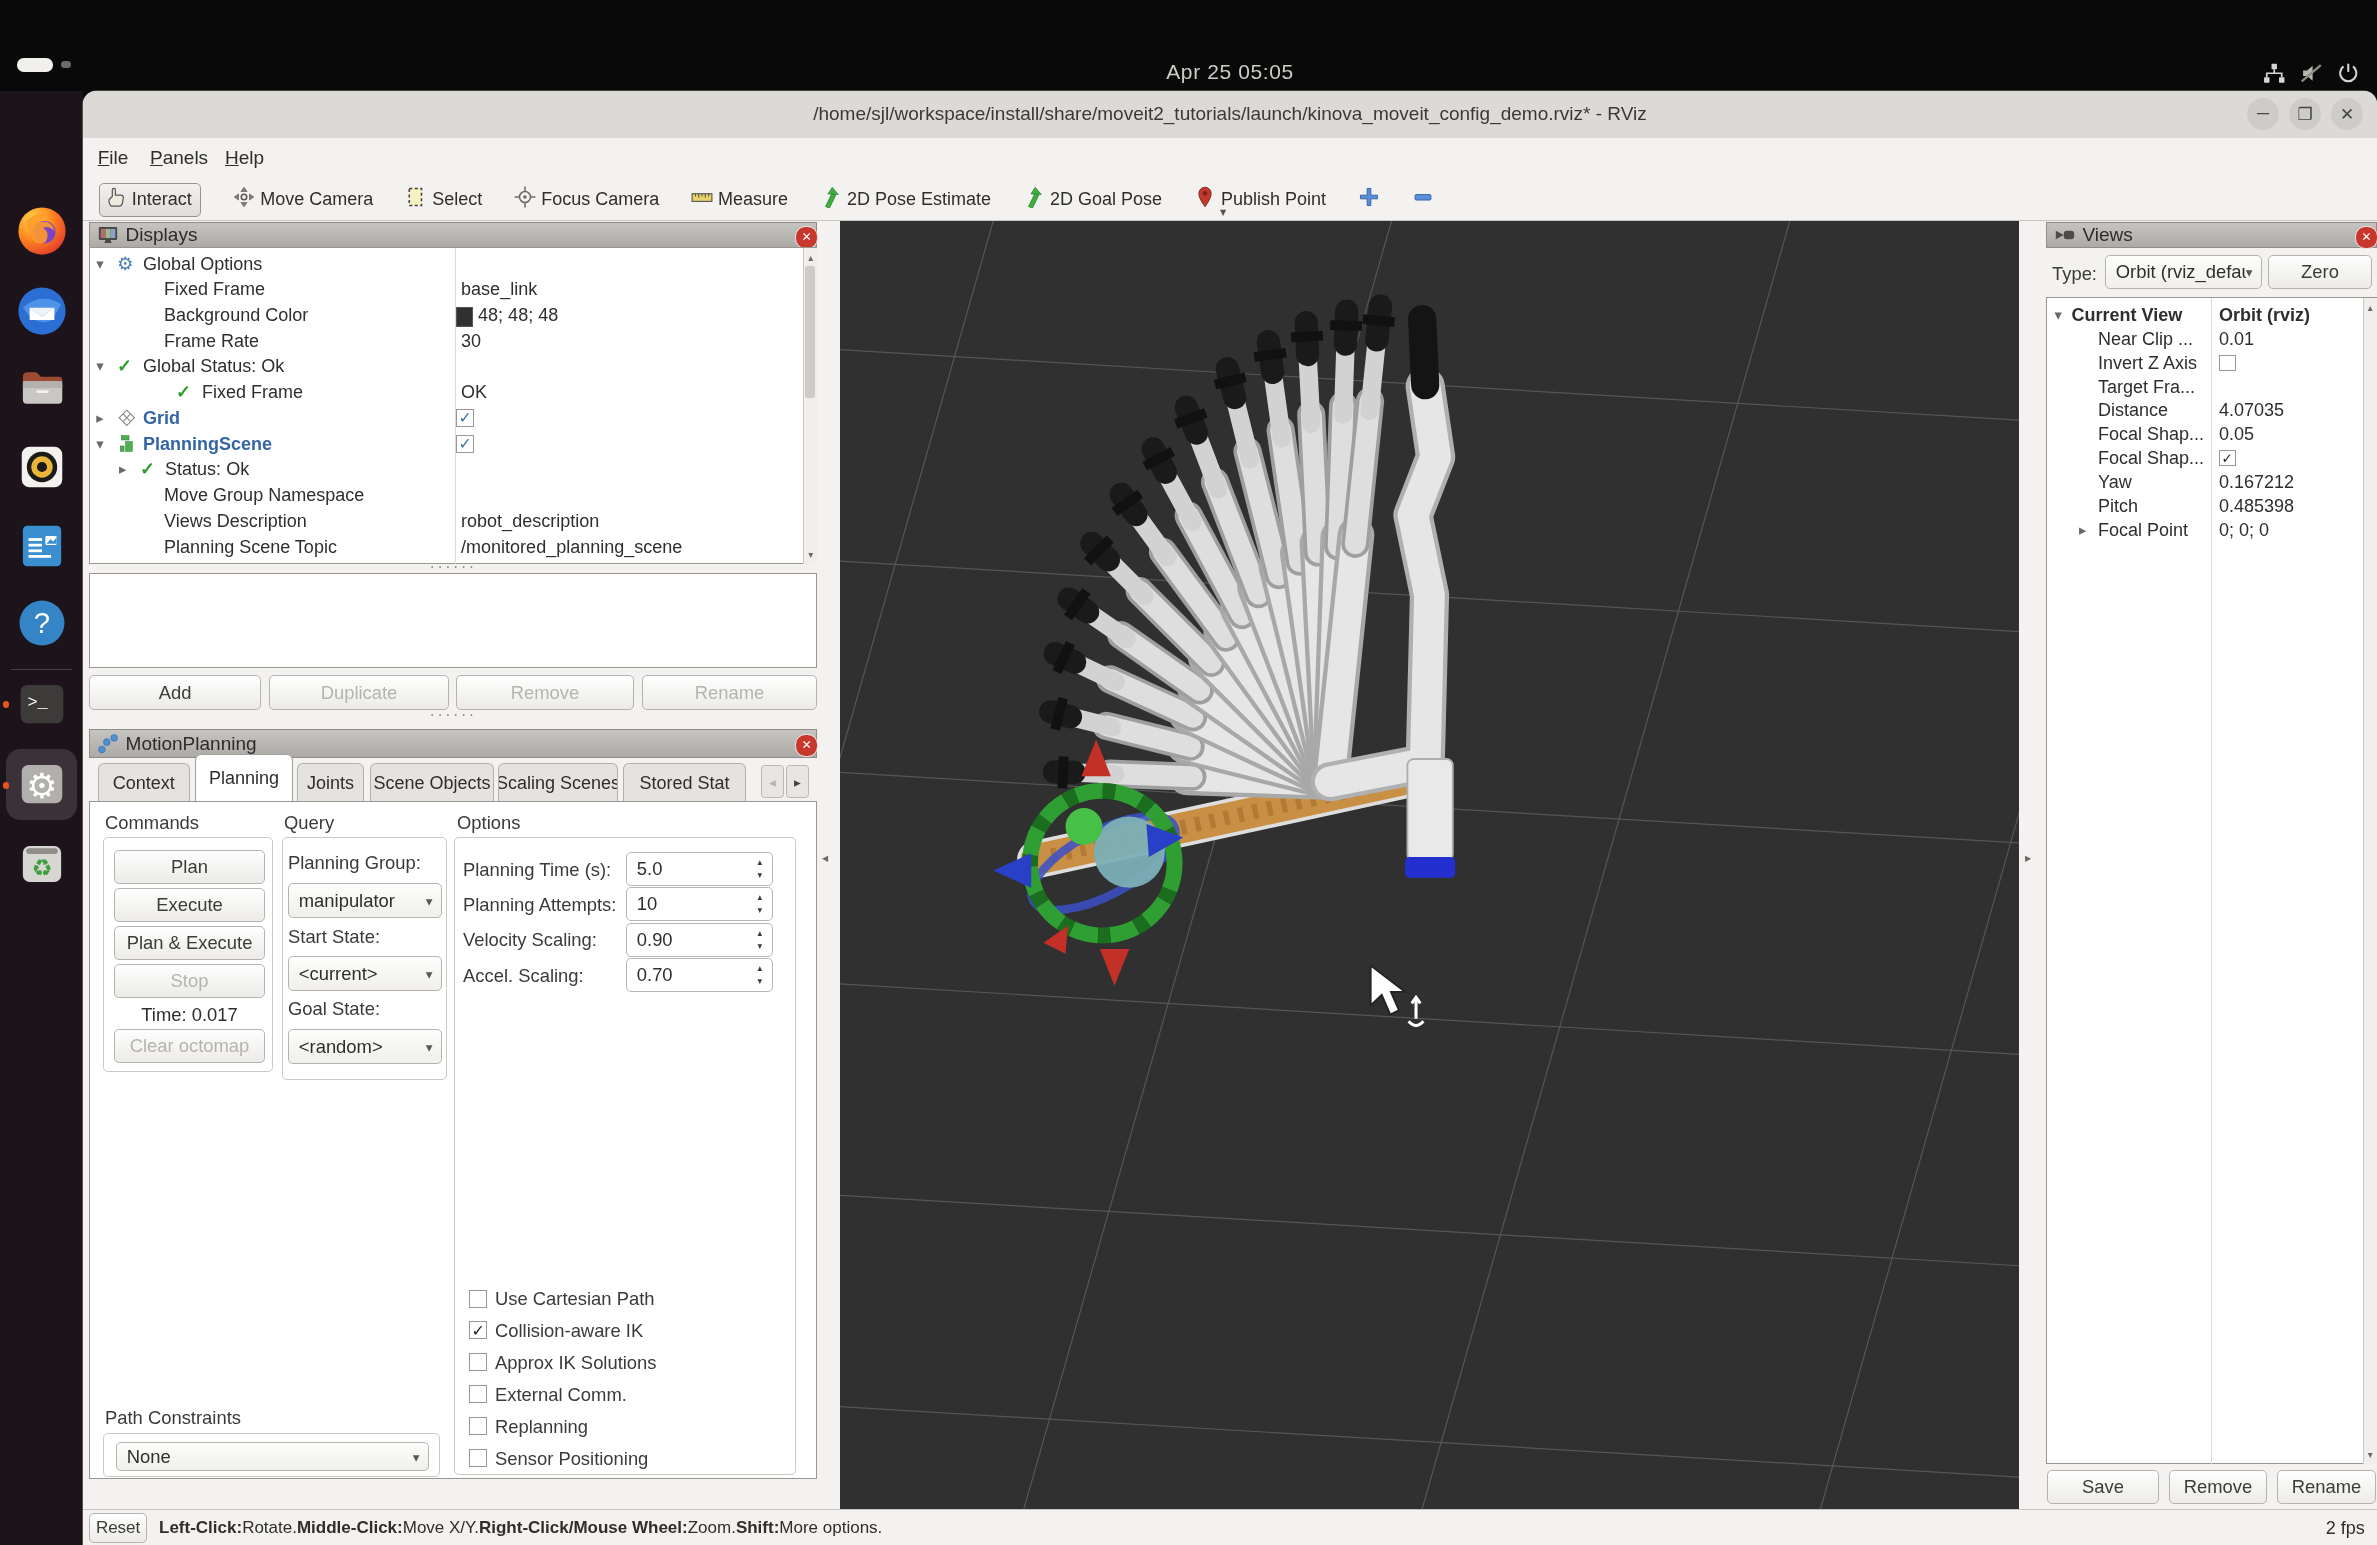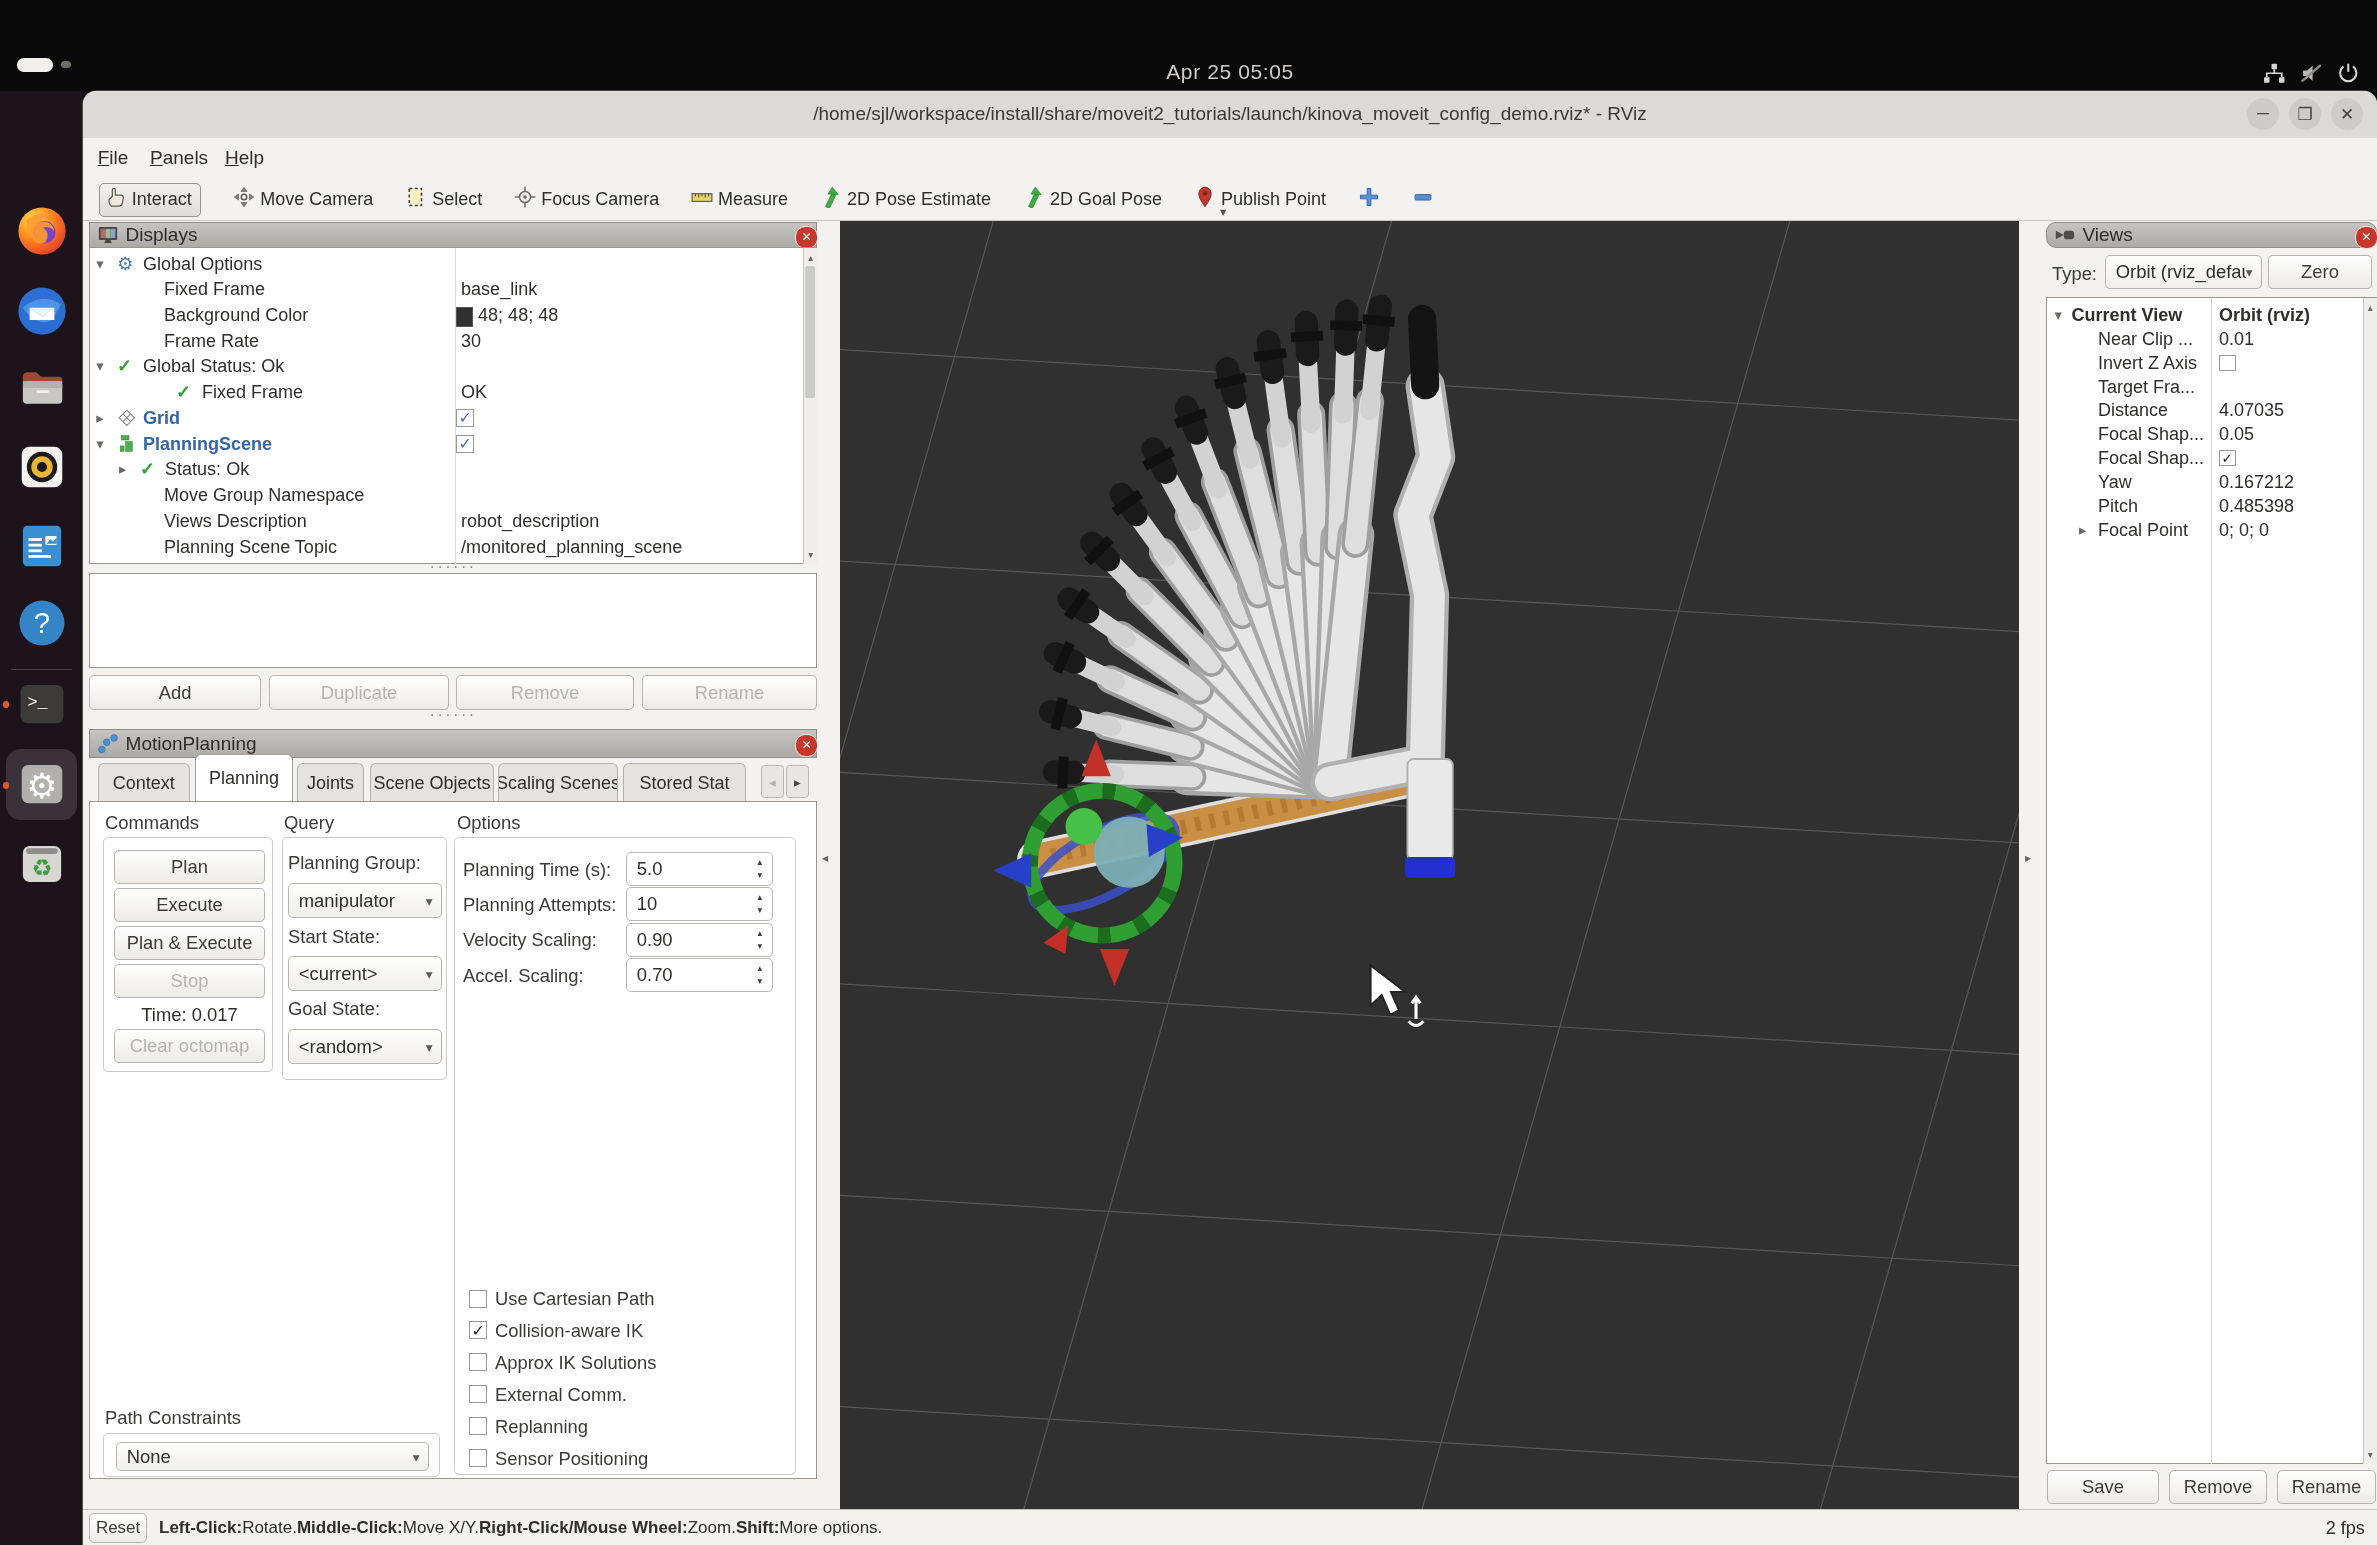--- a/index.html
+++ b/index.html
@@ -608,21 +608,21 @@
           <polygon points="560,1006 500,984 504,1038" fill="#2840c8"></polygon>
           <polygon points="866,1215 866,1280 884,1263 898,1295 912,1288 899,1258 922,1258" fill="#fff" stroke="#222" stroke-width="3"></polygon>
           <g stroke="#fff" stroke-width="5" fill="none">
             <path d="M940 1268 v34"></path>
             <path d="M933 1277 l7-10 7 10"></path>
             <path d="M928 1306 q12 14 24 0"></path>
           </g>
         </svg>
     </div>
 
-    <div class="abs phead" style="left:1963px;top:131px;width:331px;height:26px;border-radius:10px;">
+    <div class="abs phead" style="left:1963px;top:131px;width:331px;height:26px;">
       <svg viewBox="0 0 36 36">
           <g fill="#4e4c49">
             <path d="M3 11 l13 7 -13 7z"></path>
             <rect x="16" y="11" width="17" height="14" rx="5"></rect>
           </g>
         </svg>
       <span>Views</span>
       <div class="closebtn" style="left:308px;top:2.5px;">✕</div>
     </div>
     <span class="abs glabel" style="left:1969px;top:172px;">Type:</span>

